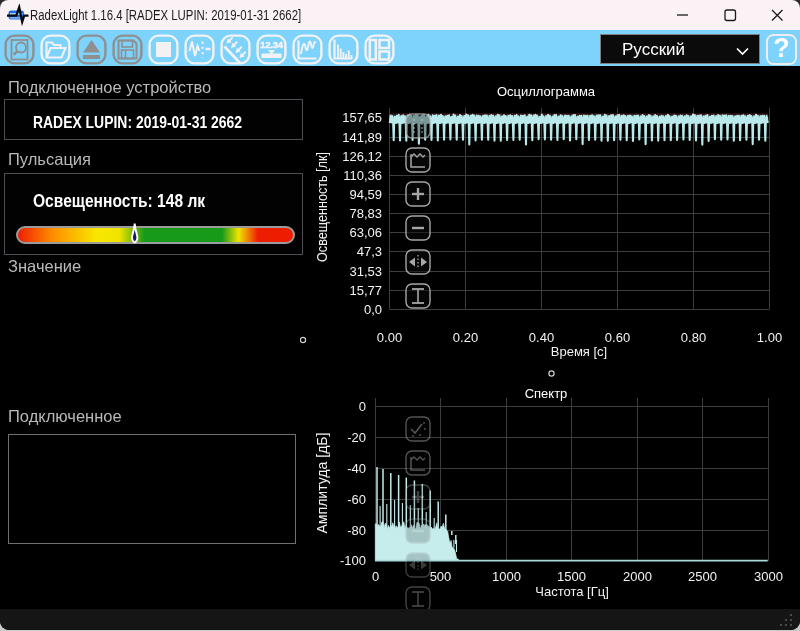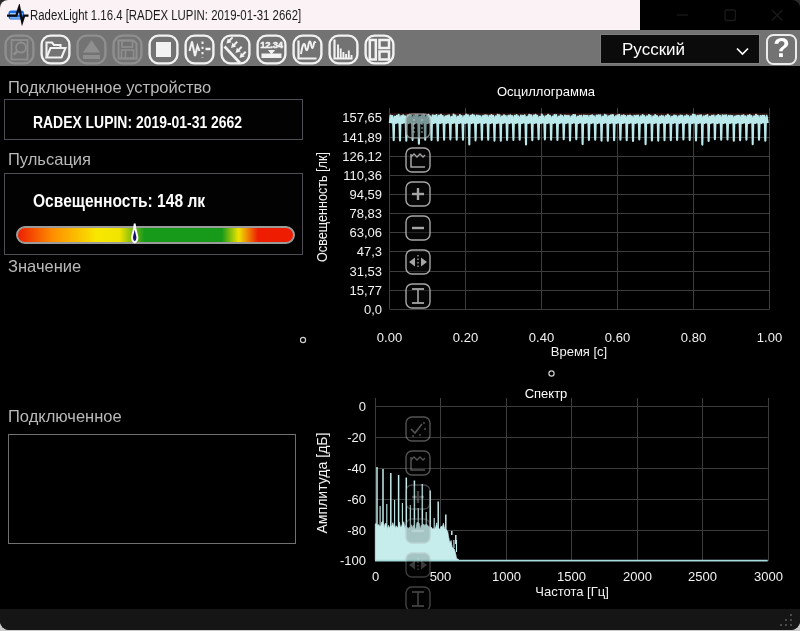--- a/index.html
+++ b/index.html
@@ -1,23 +1,23 @@
 <!DOCTYPE html>
 <html><head><meta charset="utf-8">
 <style>
 * { margin:0; padding:0; box-sizing:border-box; }
 html,body { width:800px; height:631px; overflow:hidden; background:#000; }
 body { font-family:"Liberation Sans",sans-serif; position:relative; }
 #bgcorner { position:absolute; inset:0; background:linear-gradient(180deg,#2b2b2b 0,#2b2b2b 20px,#000 20px,#000 605px,#c9c9c9 615px); }
 #win { position:absolute; left:0; top:0; width:800px; height:630px;
        background:#000; border-radius:8px 8px 9px 9px; overflow:hidden; }
-#title { position:absolute; left:0; top:0; width:640px; height:30px; background:#faf2f4; }
+#title { position:absolute; left:0; top:0; width:800px; height:30px; background:#faf2f4; }
 #title .txt { position:absolute; left:30px; top:7px; font-size:14px; color:#1b1b1b; transform:scaleX(0.814); transform-origin:0 50%; white-space:nowrap; }
 .wbtn { position:absolute; top:0; width:46px; height:30px; }
-#toolbar { position:absolute; left:0; top:30px; width:800px; height:36px; background:#737373; }
+#toolbar { position:absolute; left:0; top:30px; width:800px; height:36px; background:#7dd3fc; }
 .tbtn { position:absolute; top:4px; }
 #combo { position:absolute; left:600px; top:34px; width:160px; height:30px; background:#0b0b0b;
          border:1px solid #7f7f7f; color:#fff; font-size:17px; line-height:29px; padding-left:21px; }
 #combo svg { position:absolute; right:9px; top:9px; }
 #helpbtn { position:absolute; left:766px; top:34px; width:31px; height:31px; border:2.4px solid #ececec;
            border-radius:7.5px; color:#fff; font-size:27px; font-weight:bold; text-align:center; line-height:25px; }
 .glabel { position:absolute; left:8px; color:#b9b9b9; font-size:16.5px;text-align:right; }
 .gbox { position:absolute; left:4px; width:299px; border:1px solid #4e4e54; background:#020202;padding-left:42px; }
 .bold { color:#fff; font-weight:bold; font-size:16.5px; white-space:nowrap; }
 .ax { font-size:13px; fill:#f2f2f2; font-family:"Liberation Sans",sans-serif; }

